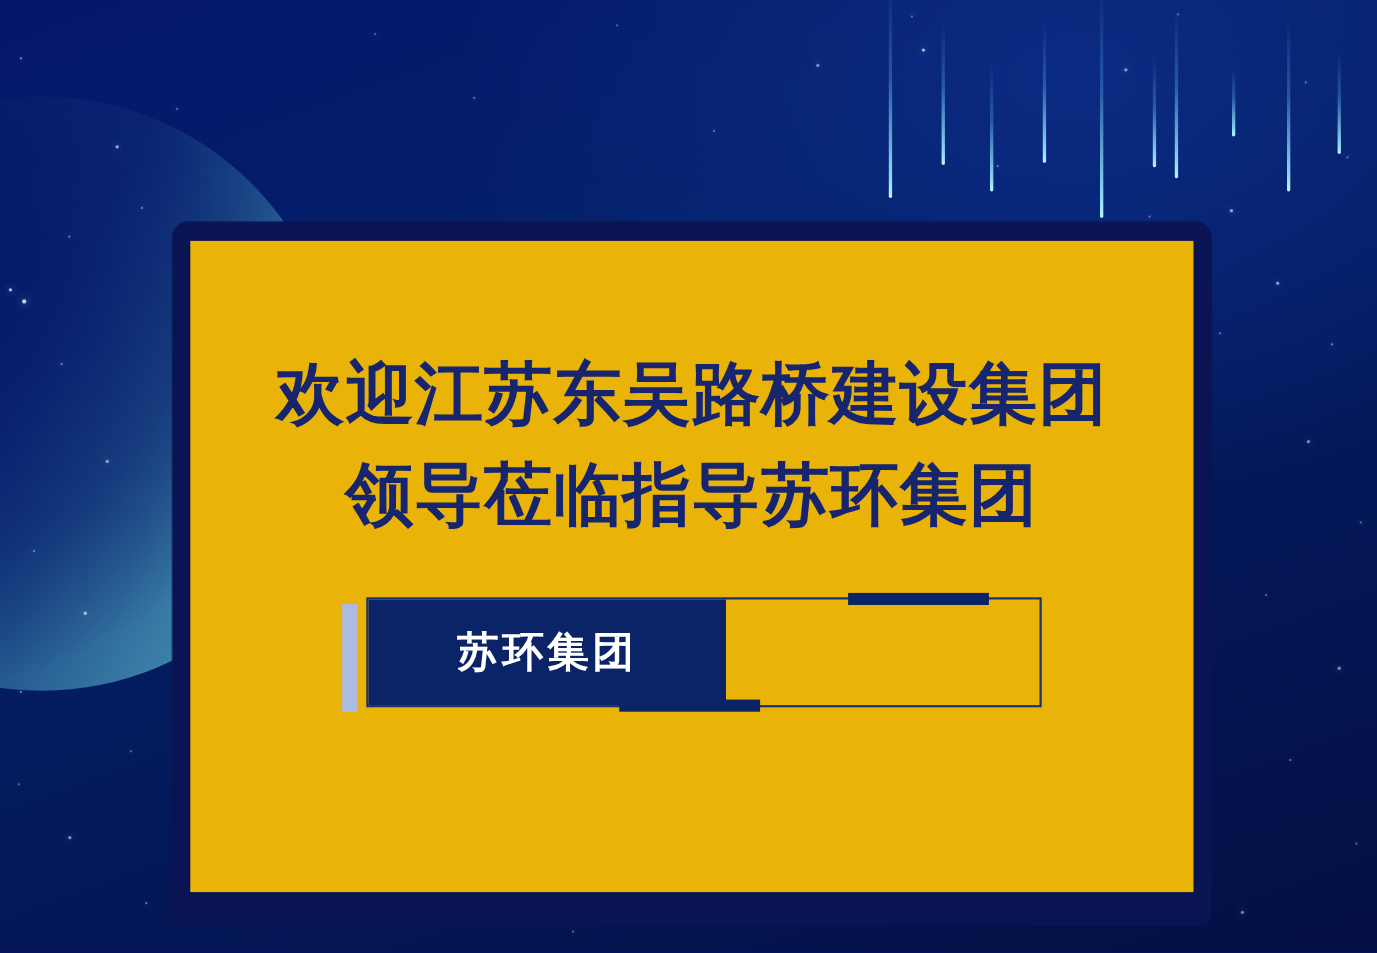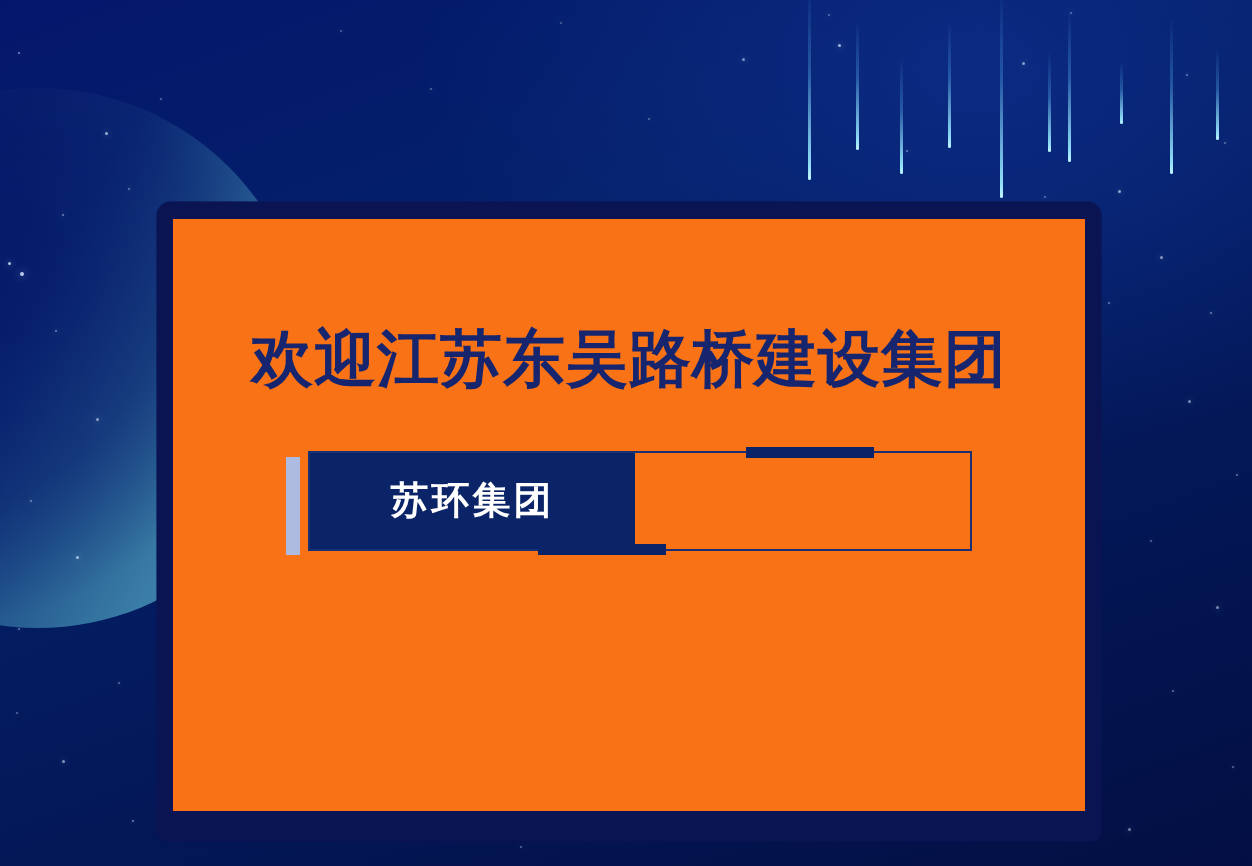--- a/index.html
+++ b/index.html
@@ -67,21 +67,21 @@
     background: #0b1452;
     border-radius: 14px 14px 10px 10px;
     box-shadow: 0 0 0 1px rgba(10,20,82,0.6);
   }
   .card {
     position: absolute;
     left: 16px;
     top: 17px;
     right: 16px;
     bottom: 30px;
-    background: #f97316;
+    background: #eab308;
     display: flex;
     flex-direction: column;
     align-items: center;
     justify-content: flex-start;
   }
 
   
   .headline {
     margin-top: 94px;
     text-align: center;
@@ -91,21 +91,21 @@
     line-height: 1.48;
     letter-spacing: 1px;
     white-space: nowrap;
   }
   .headline .line { display: block; }
 
   
   .slogan-wrap {
     position: relative;
     margin-top: 46px;
-    width: 686px;
+    width: 636px;
     height: 104px;
     display: flex;
     align-items: stretch;
   }
   .accent-bar {
     position: absolute;
     left: 0;
     top: 6px;
     width: 14px;
     height: 98px;
@@ -213,20 +213,21 @@
       <div class="meteor" style="left: 1120px; top: 62px; height: 62px;"></div>
       <div class="meteor" style="left: 1170px; top: 18px; height: 156px;"></div>
       <div class="meteor" style="left: 1216px; top: 48px; height: 92px;"></div>
     </div>
 
   <div class="card-frame">
     <div class="card">
 
       <div class="headline">
         <span class="line">欢迎江苏东吴路桥建设集团</span>
+        <span class="line">领导莅临指导苏环集团</span>
       </div>
 
       <div class="slogan-wrap">
         <div class="accent-bar"></div>
         <div class="slogan-box">
           <div class="slogan-left">苏环集团</div>
           <div class="tick tick-top"></div>
           <div class="tick tick-bottom"></div>
         </div>
       </div>

